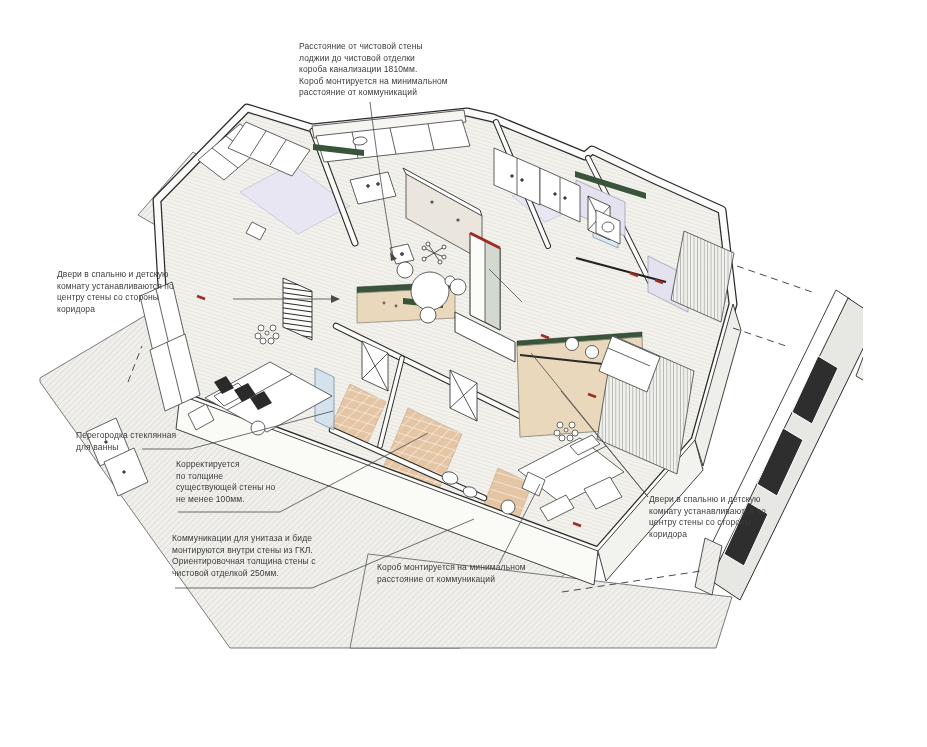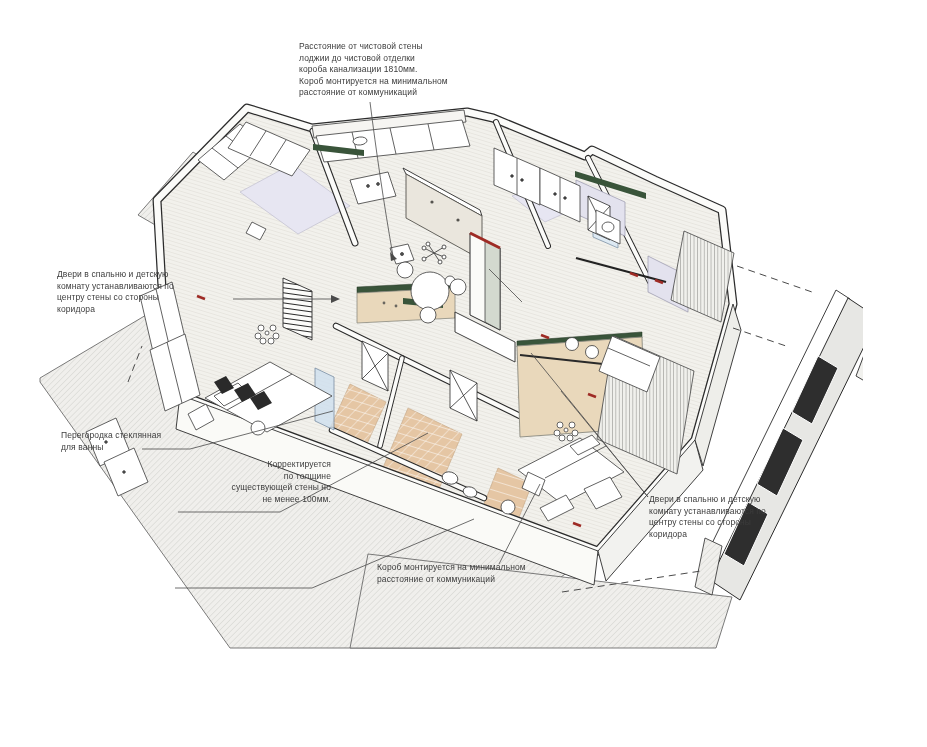--- a/index.html
+++ b/index.html
@@ -337,28 +337,32 @@
 короба канализации 1810мм.
 Короб монтируется на минимальном
 расстояние от коммуникаций</div>
 
 <div class="ann" style="left:57px;top:269px;width:150px;">Двери в спальню и детскую
 комнату устанавливаются по
 центру стены со стороны
 коридора</div>
 
 
-<div class="ann" style="left:61px;top:430px;width:135px;">Перегородка стеклянная
+<div class="ann" style="left:76px;top:430px;width:135px;">Перегородка стеклянная
 для ванны</div>
 
-<div class="ann" style="left:176px;top:459px;width:155px;text-align:right;">Корректируется
+<div class="ann" style="left:176px;top:459px;width:155px;">Корректируется
 по толщине
 существующей стены но
 не менее 100мм.</div>
 
+<div class="ann" style="left:172px;top:533px;width:185px;">Коммуникации для унитаза и биде
+монтируются внутри стены из ГКЛ.
+Ориентировочная толщина стены с
+чистовой отделкой 250мм.</div>
 
 <div class="ann" style="left:377px;top:562px;width:195px;">Короб монтируется на минимальном
 расстояние от коммуникаций</div>
 
 <div class="ann" style="left:649px;top:494px;width:155px;">Двери в спальню и детскую
 комнату устанавливаются по
 центру стены со стороны
 коридора</div>
 
 </div>

